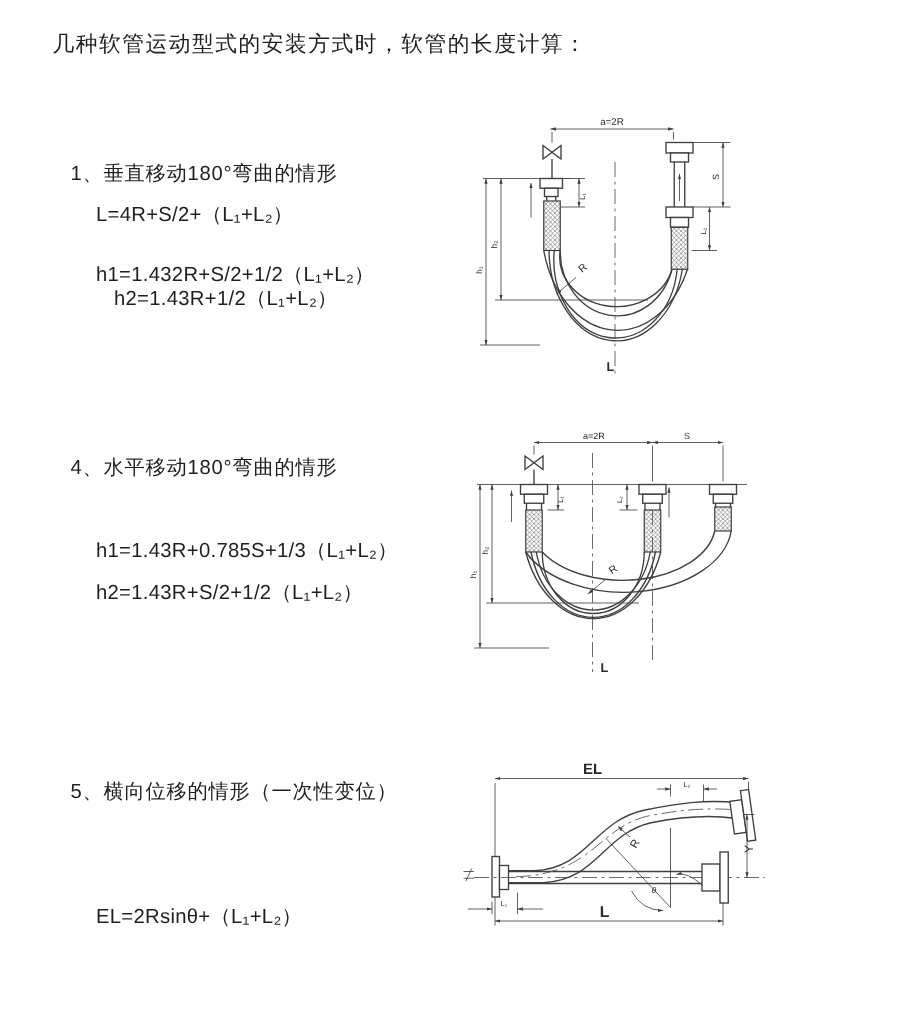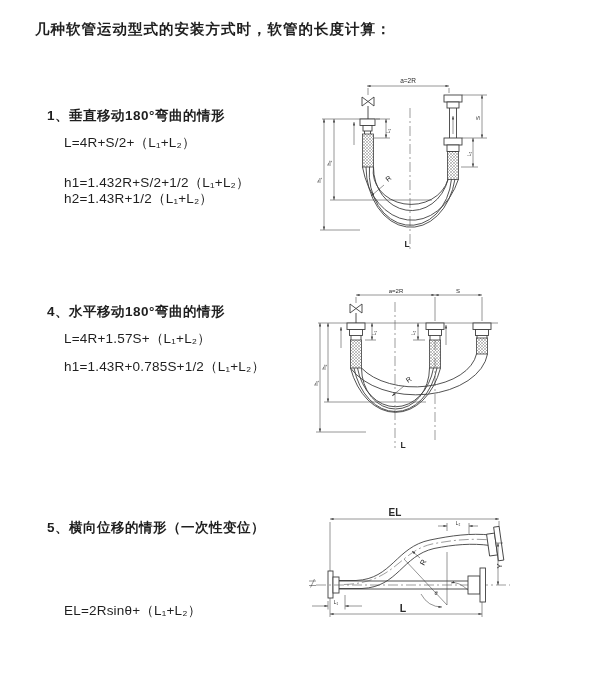--- a/index.html
+++ b/index.html
@@ -1,42 +1,42 @@
 <!DOCTYPE html>
 <html><head>
 <meta charset="utf-8">
 <style>
   html,body{margin:0;padding:0;background:#fff;}
   .page{position:relative;width:600px;height:675px;background:#ffffff;overflow:hidden;
         font-family:"Liberation Sans","DejaVu Sans",sans-serif;color:#1f1f1f;}
-  .title{position:absolute;left:35px;top:20px;font-size:14.5px;font-weight:bold;letter-spacing:1px;}
-  .heading{position:absolute;font-size:13.5px;font-weight:bold;letter-spacing:0.5px;}
+  .title{position:absolute;left:35px;top:20px;font-size:14.5px;font-weight:normal;letter-spacing:1px;}
+  .heading{position:absolute;font-size:13.5px;font-weight:normal;letter-spacing:0.5px;}
   .formula{position:absolute;font-size:13.5px;font-weight:400;letter-spacing:0.2px;}
   svg{position:absolute;}
   svg text{font-family:"Liberation Sans","DejaVu Sans",sans-serif;fill:#2a2a2a;}
   .drw{stroke:#3f3f3f;stroke-width:0.9;fill:none;}
   .dim{stroke:#3f3f3f;stroke-width:0.55;fill:none;}
   .cl{stroke:#5a5a5a;stroke-width:0.6;fill:none;stroke-dasharray:10 3 2 3;}
   .flg{stroke:#3f3f3f;stroke-width:0.9;fill:#ffffff;}
 </style>
 </head>
 <body>
 
 <div class="page">
 
   <div class="title">几种软管运动型式的安装方式时，软管的长度计算：</div>
 
   <div class="heading" style="left:47px;top:107px">1、垂直移动180°弯曲的情形</div>
   <div class="formula" style="left:64px;top:134px">L=4R+S/2+（L₁+L₂）</div>
   <div class="formula" style="left:64px;top:174px">h1=1.432R+S/2+1/2（L₁+L₂）</div>
-  <div class="formula" style="left:64px;top:190px">h2=1.43R+1/2（L₁+L₂）</div>
+  <div class="formula" style="left:76px;top:190px">h2=1.43R+1/2（L₁+L₂）</div>
 
   <div class="heading" style="left:47px;top:303px">4、水平移动180°弯曲的情形</div>
-  <div class="formula" style="left:64px;top:330px">L=4R+1.57S+（L₁+L₂）</div>
-  <div class="formula" style="left:64px;top:358px">h1=1.43R+0.785S+1/2（L₁+L₂）</div>
+  <div class="formula" style="left:64px;top:358px">h1=1.43R+0.785S+1/3（L₁+L₂）</div>
+  <div class="formula" style="left:64px;top:386px">h2=1.43R+S/2+1/2（L₁+L₂）</div>
 
   <div class="heading" style="left:47px;top:519px">5、横向位移的情形（一次性变位）</div>
   <div class="formula" style="left:64px;top:602px">EL=2Rsinθ+（L₁+L₂）</div>
 
   <svg style="left:310px;top:70px" width="290" height="195" viewBox="0 0 290 195">
     <defs>
       <marker id="arrA" markerWidth="7" markerHeight="5" refX="6.5" refY="2" orient="auto-start-reverse">
         <path d="M0,0 L6.5,2 L0,4 Z" fill="#3f3f3f"></path>
       </marker>
       <pattern id="hatchA" width="3" height="3" patternUnits="userSpaceOnUse">

